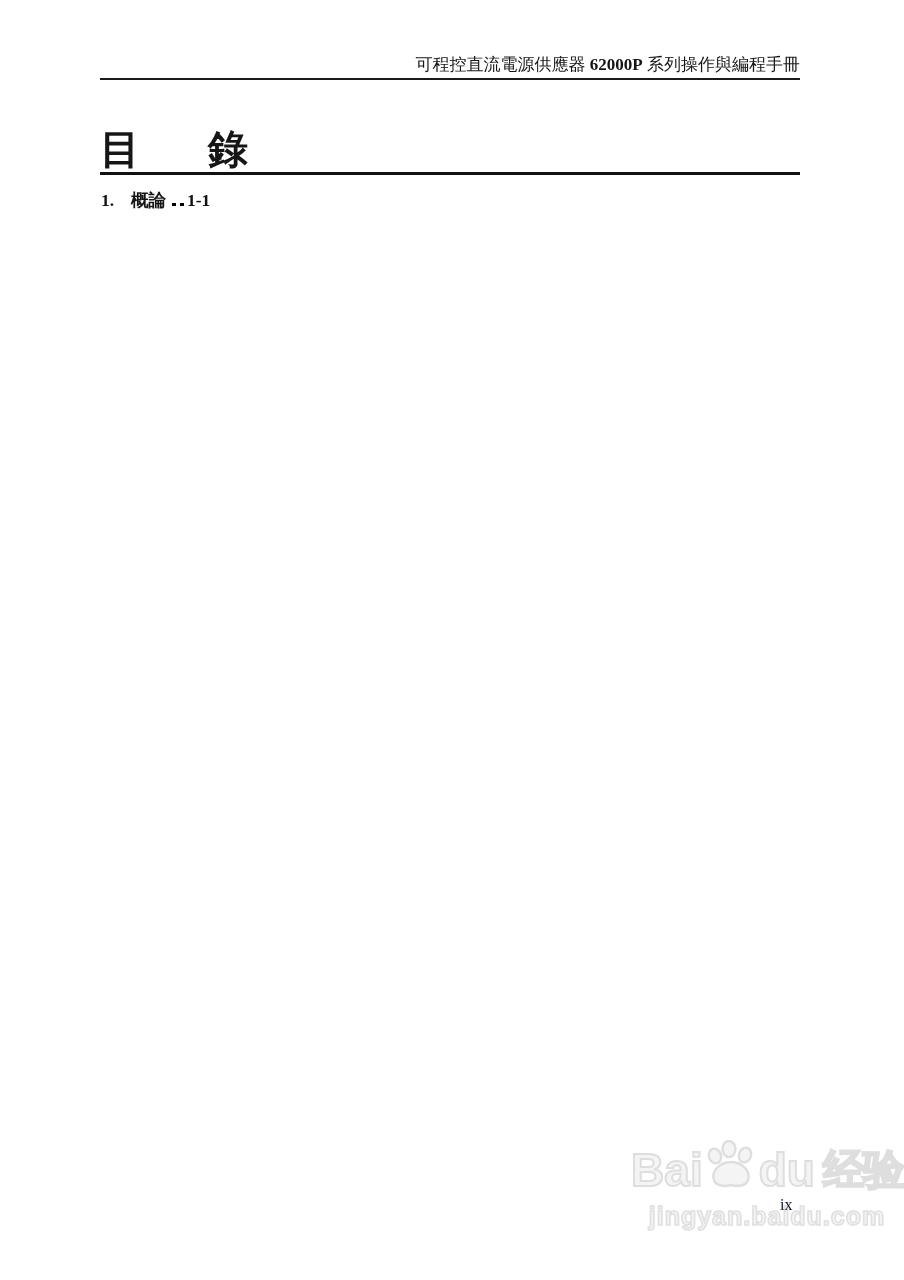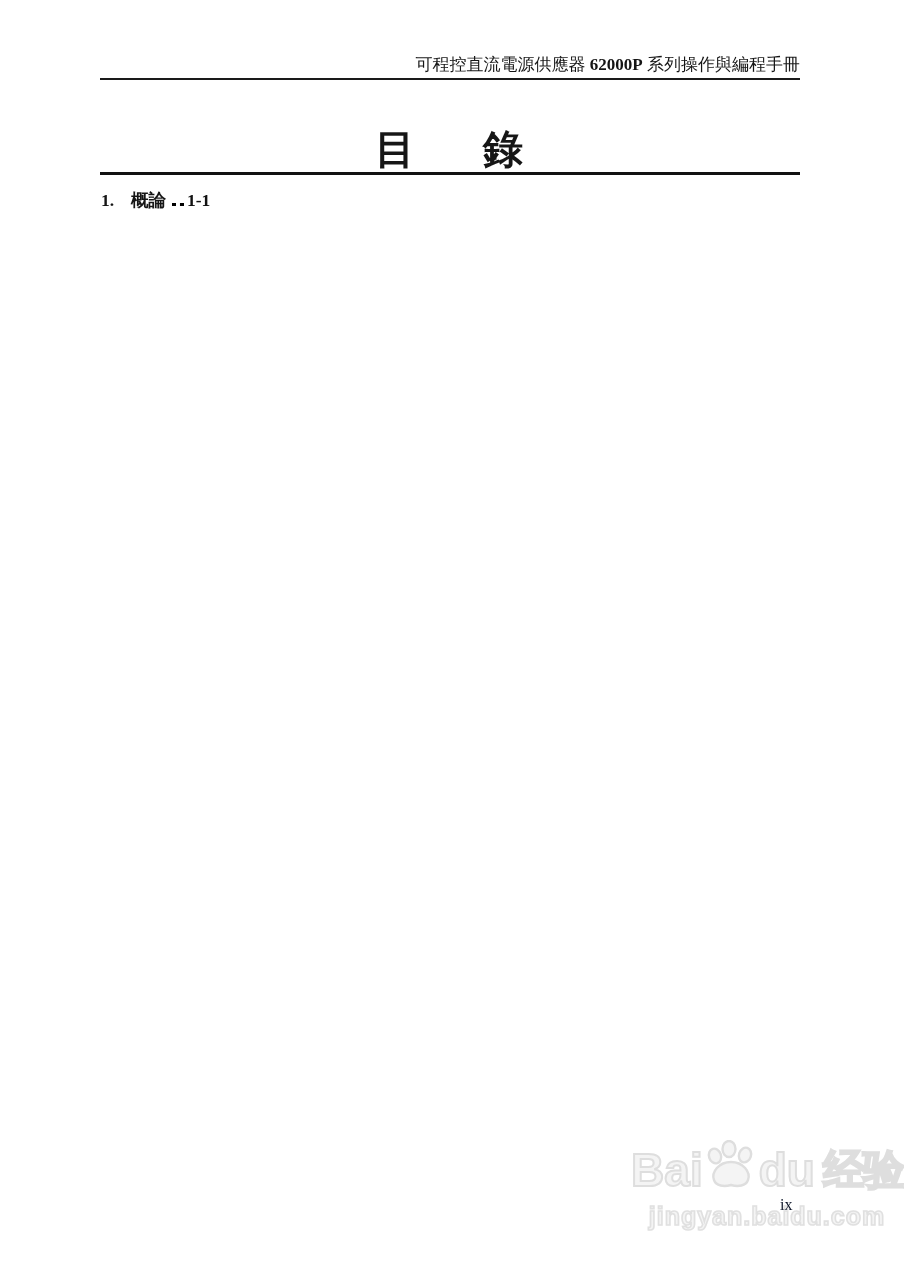--- a/index.html
+++ b/index.html
@@ -18,21 +18,21 @@
     white-space:nowrap;
   }
   .doc-header .model{font-weight:bold;}
   .header-rule{
     position:absolute;left:100px;top:78px;width:700px;height:2px;
     background:#1a1a1a;
   }
   
   .page-title{
     position:absolute;left:100px;top:122px;width:700px;
-    text-align:center;font-size:40px;font-weight:bold;color:#161616;
+    text-align:left;font-size:40px;font-weight:bold;color:#161616;
     word-spacing:54px;letter-spacing:2px;
   }
   .title-rule{
     position:absolute;left:100px;top:172px;width:700px;height:3px;
     background:#111;
   }
   
   .toc{position:absolute;left:100px;top:189px;width:700px;}
   .row{
     display:flex;align-items:baseline;

